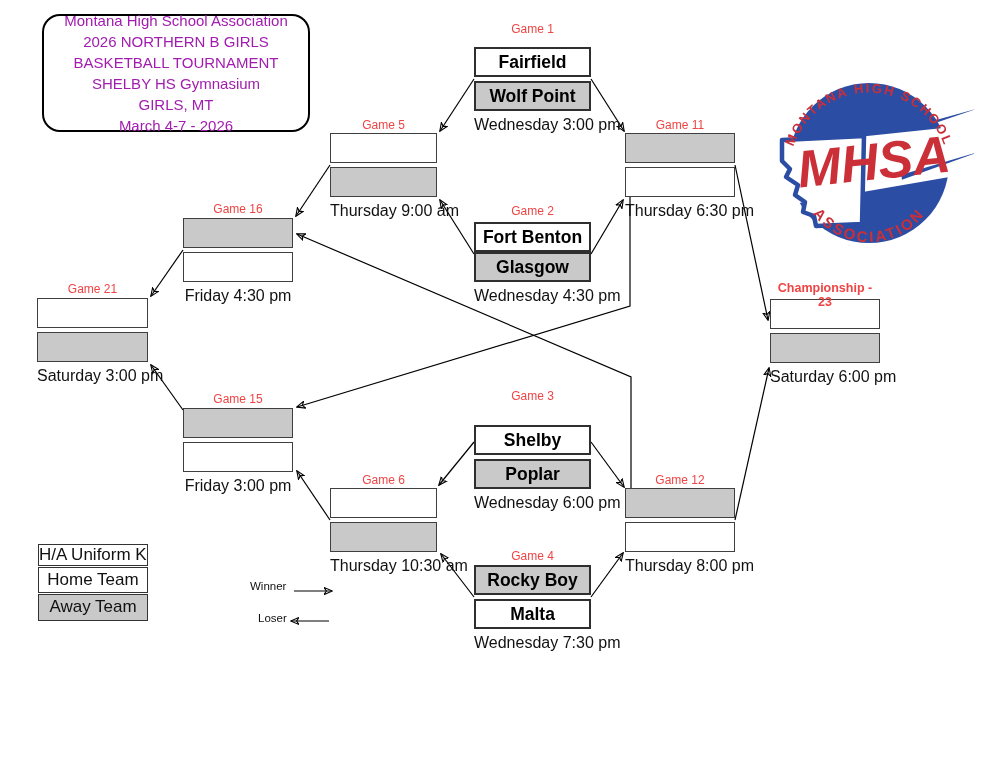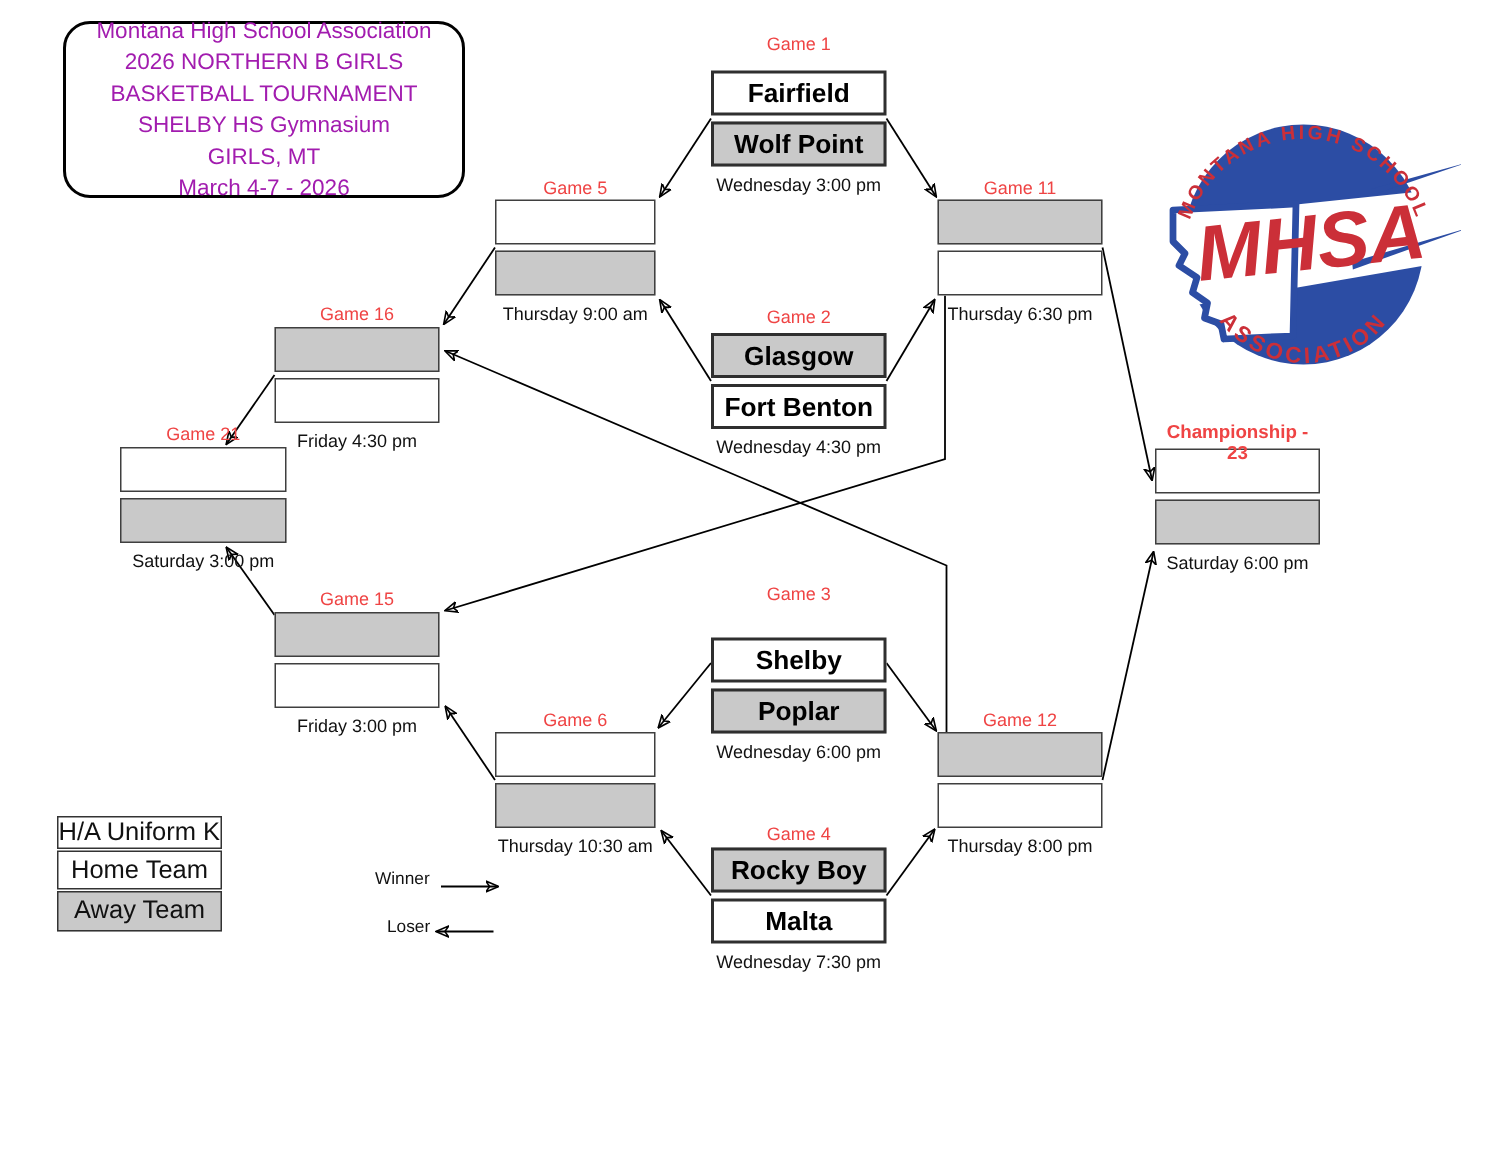--- a/index.html
+++ b/index.html
@@ -10,21 +10,21 @@
   
   .title-box{
     position:absolute;left:42px;top:14px;width:268px;height:118px;
     border:2px solid #000;border-radius:18px;box-sizing:border-box;
     display:flex;flex-direction:column;justify-content:center;
     text-align:center;font-size:15px;line-height:21px;color:#a21caf;
   }
   
   .game{position:absolute;}
   .glabel{font-size:12px;text-align:center;color:#ef4444;height:14px;}
-  .gtime{font-size:12px;text-align:center;color:#111;margin-top:5px;white-space:nowrap;}
+  .gtime{font-size:16px;text-align:center;color:#111;margin-top:5px;white-space:nowrap;}
   .slot{
     box-sizing:border-box;height:30px;background:#fff;border:1.5px solid #3f3f3f;
     text-align:center;font-weight:bold;font-size:17.5px;line-height:26px;color:#000;
     overflow:hidden;
   }
   .slot.first{margin-bottom:4px;}
   .slot.gray{background:var(--away_gray);}
   .slot.named{border:2px solid #2f2f2f;}
   .glabel.bold{font-weight:bold;font-size:12.5px;}
   
@@ -111,22 +111,22 @@
 
   <div class="game" style="left:474px;top:22px;width:117px;">
     <div class="glabel" style="margin-bottom:11px;">Game 1</div>
     <div class="slot named first">Fairfield</div>
     <div class="slot named gray">Wolf Point</div>
     <div class="gtime">Wednesday 3:00 pm</div>
   </div>
 
   <div class="game" style="left:474px;top:204px;width:117px;">
     <div class="glabel" style="margin-bottom:4px;">Game 2</div>
+    <div class="slot named">Fort Benton</div>
     <div class="slot named gray first">Glasgow</div>
-    <div class="slot named">Fort Benton</div>
     <div class="gtime">Wednesday 4:30 pm</div>
   </div>
 
   <div class="game" style="left:474px;top:389px;width:117px;">
     <div class="glabel" style="margin-bottom:22px;">Game 3</div>
     <div class="slot named first">Shelby</div>
     <div class="slot named gray">Poplar</div>
     <div class="gtime">Wednesday 6:00 pm</div>
   </div>
 
@@ -172,21 +172,21 @@
     <div class="gtime">Friday 4:30 pm</div>
   </div>
 
   <div class="game" style="left:183px;top:392px;width:110px;">
     <div class="glabel" style="margin-bottom:2px;">Game 15</div>
     <div class="slot gray first"></div>
     <div class="slot"></div>
     <div class="gtime">Friday 3:00 pm</div>
   </div>
 
-  <div class="game" style="left:37px;top:282px;width:111px;margin-left:43px;">
+  <div class="game" style="left:37px;top:282px;width:111px;">
     <div class="glabel" style="margin-bottom:2px;">Game 21</div>
     <div class="slot first"></div>
     <div class="slot gray"></div>
     <div class="gtime">Saturday 3:00 pm</div>
   </div>
 
   <div class="game" style="left:770px;top:281px;width:110px;">
     <div class="glabel bold" style="margin-bottom:4px;">Championship - 23</div>
     <div class="slot first"></div>
     <div class="slot gray"></div>

